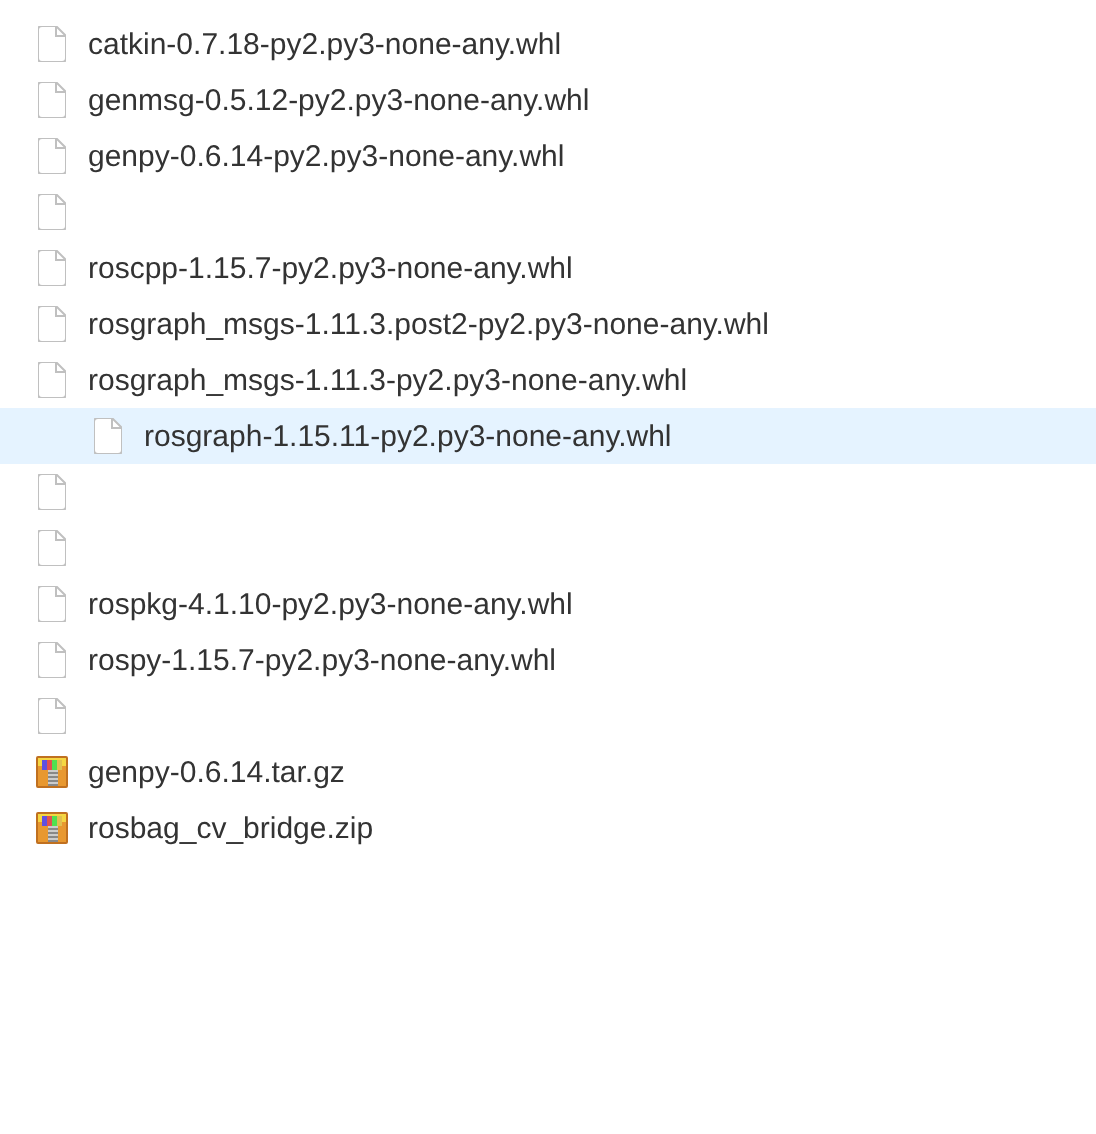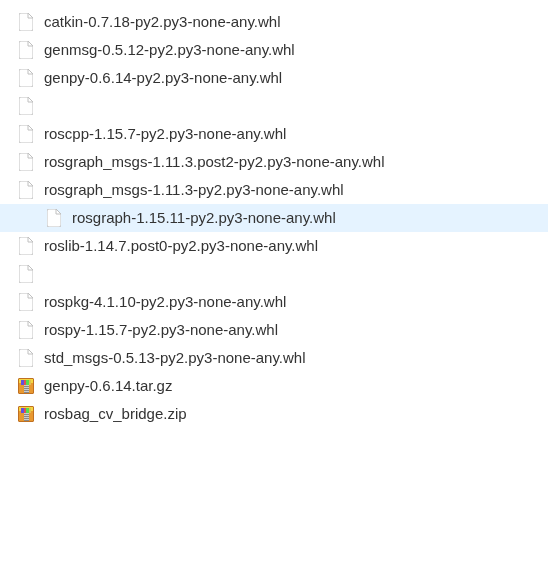--- a/index.html
+++ b/index.html
@@ -12,21 +12,21 @@
       font-size: 15px;
       background: #ffffff;
       width: 548px;
       padding: 8px 0;
     }
     .file-list {
       list-style: none;
     }
     .file-item {
       display: flex;
-      align-items: flex-start;
+      align-items: center;
       padding: 5px 18px;
       cursor: pointer;
       user-select: none;
     }
     .file-item.selected {
       background: #e5f3ff;
       padding-left: 46px;
     }
     .file-icon {
       width: 16px;
@@ -147,21 +147,20 @@
       </span>
       <span class="file-name">rosgraph-1.15.11-py2.py3-none-any.whl</span>
     </li>
     <li class="file-item">
       <span class="file-icon doc-icon">
         <svg viewBox="0 0 14 18">
           <path d="M2 0 L9 0 L14 5 L14 16 Q14 18 12 18 L2 18 Q0 18 0 16 L0 2 Q0 0 2 0 Z" fill="#ffffff" stroke="#c0c0c0" stroke-width="1"></path>
           <path d="M9 0 L9 5 L14 5" fill="none" stroke="#c0c0c0" stroke-width="1"></path>
         </svg>
       </span>
-      <span class="file-name">roslib-1.14.7.post0-py2.py3-none-any.whl</span>
     </li>
     <li class="file-item">
       <span class="file-icon doc-icon">
         <svg viewBox="0 0 14 18">
           <path d="M2 0 L9 0 L14 5 L14 16 Q14 18 12 18 L2 18 Q0 18 0 16 L0 2 Q0 0 2 0 Z" fill="#ffffff" stroke="#c0c0c0" stroke-width="1"></path>
           <path d="M9 0 L9 5 L14 5" fill="none" stroke="#c0c0c0" stroke-width="1"></path>
         </svg>
       </span>
     </li>
     <li class="file-item">
@@ -182,21 +181,20 @@
       </span>
       <span class="file-name">rospy-1.15.7-py2.py3-none-any.whl</span>
     </li>
     <li class="file-item">
       <span class="file-icon doc-icon">
         <svg viewBox="0 0 14 18">
           <path d="M2 0 L9 0 L14 5 L14 16 Q14 18 12 18 L2 18 Q0 18 0 16 L0 2 Q0 0 2 0 Z" fill="#ffffff" stroke="#c0c0c0" stroke-width="1"></path>
           <path d="M9 0 L9 5 L14 5" fill="none" stroke="#c0c0c0" stroke-width="1"></path>
         </svg>
       </span>
-      <span class="file-name">std_msgs-0.5.13-py2.py3-none-any.whl</span>
     </li>
     <li class="file-item">
       <span class="file-icon">
         <span class="archive-icon"></span>
       </span>
       <span class="file-name">genpy-0.6.14.tar.gz</span>
     </li>
     <li class="file-item">
       <span class="file-icon">
         <span class="archive-icon"></span>

